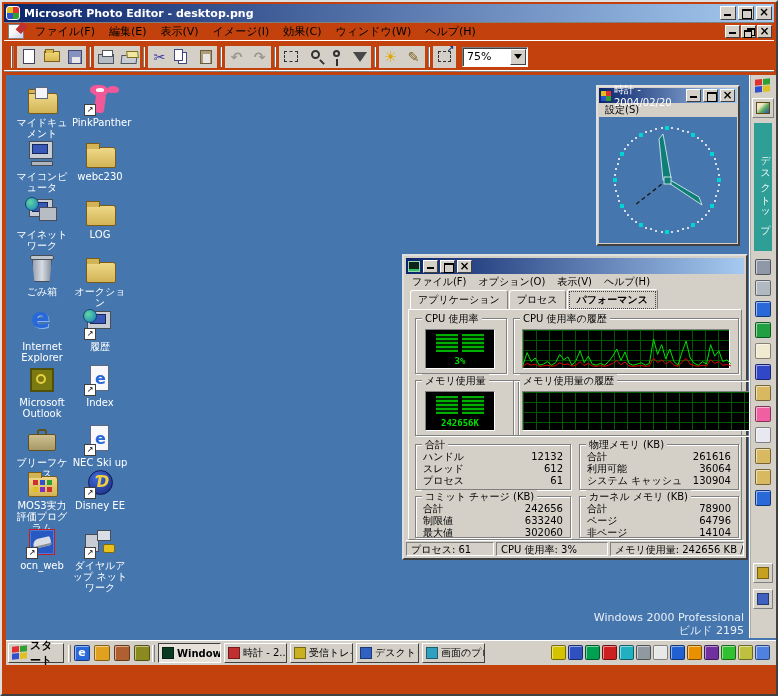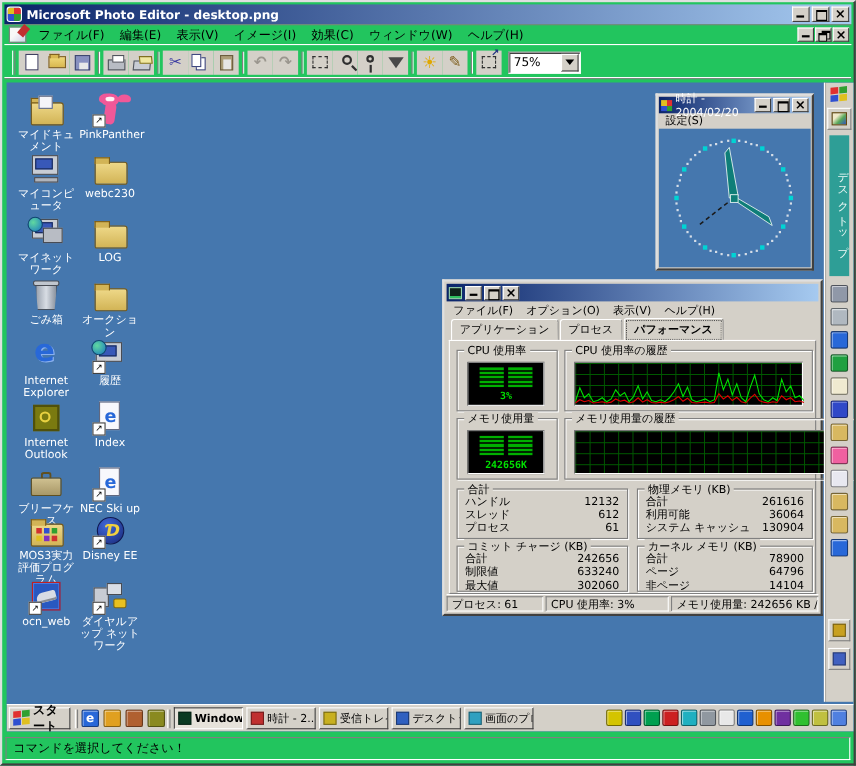--- a/index.html
+++ b/index.html
@@ -1,18 +1,18 @@
 <!DOCTYPE html>
 <html><head>
 <meta charset="utf-8">
 <style>
   * { margin:0; padding:0; box-sizing:border-box; }
   html,body { width:778px; height:696px; overflow:hidden; }
   body { font-family:"DejaVu Sans","Liberation Sans",sans-serif; font-size:11px; background:#D4D0C8; }
-  .app { position:absolute; inset:0; background:#22c55e; border:2px solid; border-color:#DFDFDF #404040 #404040 #DFDFDF;padding-left:24px; }
+  .app { position:absolute; inset:0; background:#c2410c; border:2px solid; border-color:#DFDFDF #404040 #404040 #DFDFDF;padding-left:24px; }
 
   
   .titlebar { position:absolute; left:2px; top:2px; right:2px; height:18px;
     background:linear-gradient(90deg,#0A246A,#A6CAF0); display:flex; align-items:center; padding:0 2px; }
   .titlebar .ticon { width:14px; height:14px; margin-right:4px; background:conic-gradient(#e03030 0 25%,#30a030 0 50%,#3050d0 0 75%,#e0c020 0); border-radius:3px; border:1px solid #fff; }
   .titlebar .ttext { color:#fff; font-weight:bold; font-size:11px; white-space:nowrap; flex:1; }
   .winbtns { display:flex; gap:2px; }
   .wbtn { width:16px; height:14px; background:#D4D0C8; border:1px solid; border-color:#FFFFFF #404040 #404040 #FFFFFF; position:relative; }
   .wbtn.small { width:15px; height:13px; }
   .glyph-min::after { content:""; position:absolute; left:3px; bottom:3px; width:7px; height:2px; background:#000; }
@@ -288,21 +288,21 @@
         <div class="dicon" style="left: 66px; top: 179px;"><div class="gi gi-folder sc"></div><span class="dlabel">オークション</span></div>
         <div class="dicon" style="left: 8px; top: 234px;"><div class="gi gi-ie"></div><span class="dlabel">Internet Explorer</span></div>
         <div class="dicon" style="left: 66px; top: 234px;"><div class="gi gi-history sc">
             <i class="mon"></i>
             <i class="scr"></i>
             <i class="glb"></i>
           </div><span class="dlabel">履歴</span></div>
         <div class="dicon" style="left: 8px; top: 290px;"><div class="gi gi-outlook">
             <i class="sq"></i>
             <i class="ck"></i>
-          </div><span class="dlabel">Internet Outlook</span></div>
+          </div><span class="dlabel">Microsoft Outlook</span></div>
         <div class="dicon" style="left: 66px; top: 290px;"><div class="gi gi-pagee sc">
             <i class="pg"></i>
           </div><span class="dlabel">Index</span></div>
         <div class="dicon" style="left: 8px; top: 350px;"><div class="gi gi-brief">
             <i class="bd"></i>
             <i class="hd"></i>
           </div><span class="dlabel">ブリーフケース</span></div>
         <div class="dicon" style="left: 66px; top: 350px;"><div class="gi gi-pagee sc">
             <i class="pg"></i>
           </div><span class="dlabel">NEC Ski up</span></div>
@@ -438,21 +438,21 @@
         </div>
         <div class="grp" style="left:104px; top:8px; width:226px; height:56px;">
           <span class="glabel">CPU 使用率の履歴</span>
           <div class="hist">
             <svg id="cpu-graph" width="208" height="38" viewBox="0 0 208 38" preserveAspectRatio="none">
                 <polyline points="0.0,36.3 4.1,33.4 8.2,35.2 12.2,34.1 16.3,36.3 20.4,35.9 24.5,35.2 28.5,36.3 32.6,35.6 36.7,32.7 40.8,34.8 44.9,33.8 48.9,36.3 53.0,35.2 57.1,31.6 61.2,35.6 65.3,33.4 69.3,35.9 73.4,36.3 77.5,35.6 81.6,36.3 85.6,35.2 89.7,33.4 93.8,30.5 97.9,34.8 102.0,32.0 106.0,35.9 110.1,36.3 114.2,35.9 118.3,35.6 122.4,36.3 126.4,35.9 130.5,28.0 134.6,32.7 138.7,29.8 142.7,34.1 146.8,31.2 150.9,35.2 155.0,36.3 159.1,32.0 163.1,28.4 167.2,34.1 171.3,35.6 175.4,36.3 179.5,35.2 183.5,35.9 187.6,29.8 191.7,33.4 195.8,31.6 199.8,35.2 203.9,34.5 208.0,35.9" fill="none" stroke="#E00000" stroke-width="1"></polyline>
                 <polyline points="0.0,35.2 4.1,22.6 8.2,31.6 12.2,28.0 16.3,35.2 20.4,34.1 24.5,31.6 28.5,35.2 32.6,32.7 36.7,24.4 40.8,29.8 44.9,26.9 48.9,35.2 53.0,30.5 57.1,20.8 61.2,32.7 65.3,26.2 69.3,34.1 73.4,35.2 77.5,33.4 81.6,35.2 85.6,31.6 89.7,26.2 93.8,19.0 97.9,30.5 102.0,21.9 106.0,33.4 110.1,35.2 114.2,34.1 118.3,32.7 122.4,35.2 126.4,33.4 130.5,8.9 134.6,24.4 138.7,14.7 142.7,29.1 146.8,19.0 150.9,31.6 155.0,35.2 159.1,21.9 163.1,11.1 167.2,28.0 171.3,33.4 175.4,35.2 179.5,31.6 183.5,34.1 187.6,14.7 191.7,26.2 195.8,20.8 199.8,31.6 203.9,29.8 208.0,34.1" fill="none" stroke="#00E000" stroke-width="1"></polyline>
               </svg>
           </div>
         </div>
-        <div class="grp" style="left:6px; top:70px; width:92px; height:56px;">
+        <div class="grp" style="left:6px; top:70px; width:104px; height:56px;">
           <span class="glabel">メモリ使用量</span>
           <div class="ledpanel">
             <div class="ledbars"></div>
             <div class="ledtext">242656K</div>
           </div>
         </div>
         <div class="grp" style="left:104px; top:70px; width:270px; height:56px;">
           <span class="glabel">メモリ使用量の履歴</span>
           <div class="hist"></div>
         </div>
@@ -525,20 +525,24 @@
             </div>
         </div>
       </div>
       <div class="tmstatus" id="tm-status">
           <div class="tmpanel" style="width: 88px;">プロセス: 61</div>
           <div class="tmpanel" style="width: 112px;">CPU 使用率: 3%</div>
           <div class="tmpanel" style="flex: 1 1 0%;">メモリ使用量: 242656 KB / 633240 KB</div>
         </div>
     </div>
 
+    <div class="watermark">
+      <div>Windows 2000 Professional</div>
+      <div>ビルド 2195</div>
+    </div>
 
     <div class="strip">
       <div class="flag16 sflag">
           <i></i>
           <i></i>
           <i></i>
           <i></i>
         </div>
       <div class="sbtn">
           <i></i>
@@ -617,19 +621,14 @@
           <div class="trayic" style="background: rgb(32, 96, 208);"></div>
           <div class="trayic" style="background: rgb(232, 144, 0);"></div>
           <div class="trayic" style="background: rgb(112, 48, 160);"></div>
           <div class="trayic" style="background: rgb(48, 192, 48);"></div>
           <div class="trayic" style="background: rgb(192, 192, 64);"></div>
           <div class="trayic" style="background: rgb(80, 128, 224);"></div>
         </div>
     </div>
   </div>
 
-  <div class="statusbar">
-    <div class="sp">
-        <span>コマンドを選択してください！</span>
-      </div>
-  </div>
 
 </div>
 
 </body></html>

